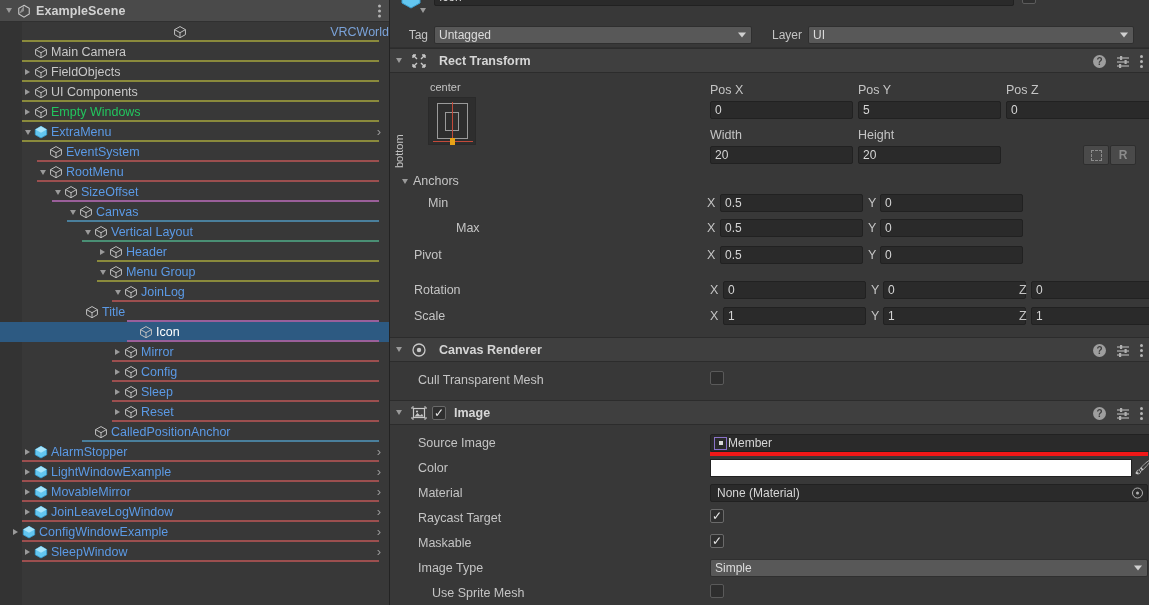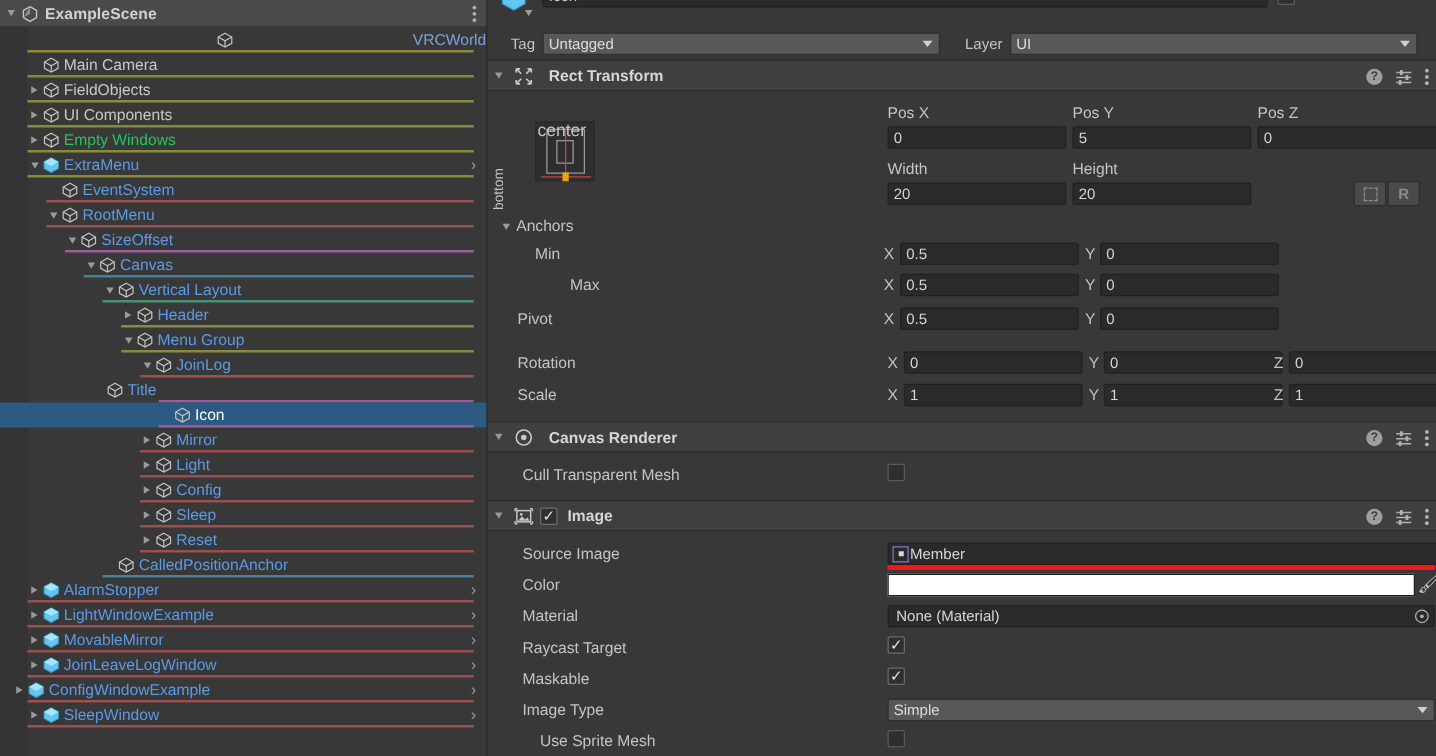--- a/index.html
+++ b/index.html
@@ -130,21 +130,21 @@
   .colorfield{background:#ffffff;height:18px;border:1px solid #212121;position:relative;}
 
   .anchor-preset{
     position:absolute;left:38px;top:24px;width:48px;height:48px;background:#2e2e2e;border:1px solid #2a2a2a;
   }
   .ap-inner{position:absolute;left:8px;top:5px;width:31px;height:36px;border:1px solid #9a9a9a;}
   .ap-small{position:absolute;left:16px;top:14px;width:14px;height:19px;border:1px solid #9a9a9a;}
   .ap-vline{position:absolute;left:23px;top:4px;width:1px;height:40px;background:#c34a3a;}
   .ap-hline{position:absolute;left:4px;top:43px;width:40px;height:1px;background:#c34a3a;}
   .ap-pivot{position:absolute;left:21px;top:40px;width:5px;height:7px;background:#e8a317;}
-  .ap-center{position:absolute;left:40px;top:23px;font-size:14px;color:#c4c4c4;}
+  .ap-center{position:absolute;left:40px;top:8px;font-size:11px;color:#c4c4c4;}
   .ap-bottom{
     position:absolute;left:3px;top:95px;font-size:11px;color:#c4c4c4;
     transform:rotate(-90deg);transform-origin:left top;white-space:nowrap;
   }
   .btn-sq{
     width:26px;height:20px;background:#4a4a4a;border:1px solid #2e2e2e;border-radius:2px;
     display:flex;align-items:center;justify-content:center;
   }
   .dash-sq{width:11px;height:11px;border:1px dashed #8c8c8c;}
   .r-lbl{color:#8c8c8c;font-size:12px;font-weight:bold;}
@@ -423,36 +423,20 @@
           <span class="cube">
             <svg width="14" height="14" viewBox="0 0 16 16">
               <g fill="none" stroke="#c4c4c4" stroke-width="1.1">
                 <polygon points="8,1.8 14.2,5.3 14.2,11 8,14.5 1.8,11 1.8,5.3"></polygon>
                 <polyline points="1.8,5.3 8,8.8 14.2,5.3"></polyline>
                 <line x1="8" y1="8.8" x2="8" y2="14.5"></line>
               </g>
             </svg>
           </span>
           <span class="lbl" style="color: rgb(91, 154, 230);">Mirror</span>
-          <span class="hline" style="background: rgb(156, 79, 79); left: 112px;"></span>
-        </div>
-        <div class="hrow" style="padding-left: 112px;">
-          <span class="tri">
-            <span class="tri-r"></span>
-          </span>
-          <span class="cube">
-            <svg width="14" height="14" viewBox="0 0 16 16">
-              <g fill="none" stroke="#c4c4c4" stroke-width="1.1">
-                <polygon points="8,1.8 14.2,5.3 14.2,11 8,14.5 1.8,11 1.8,5.3"></polygon>
-                <polyline points="1.8,5.3 8,8.8 14.2,5.3"></polyline>
-                <line x1="8" y1="8.8" x2="8" y2="14.5"></line>
-              </g>
-            </svg>
-          </span>
-          <span class="lbl" style="color: rgb(91, 154, 230);">Light</span>
           <span class="hline" style="background: rgb(156, 79, 79); left: 112px;"></span>
         </div>
         <div class="hrow" style="padding-left: 112px;">
           <span class="tri">
             <span class="tri-r"></span>
           </span>
           <span class="cube">
             <svg width="14" height="14" viewBox="0 0 16 16">
               <g fill="none" stroke="#c4c4c4" stroke-width="1.1">
                 <polygon points="8,1.8 14.2,5.3 14.2,11 8,14.5 1.8,11 1.8,5.3"></polygon>

